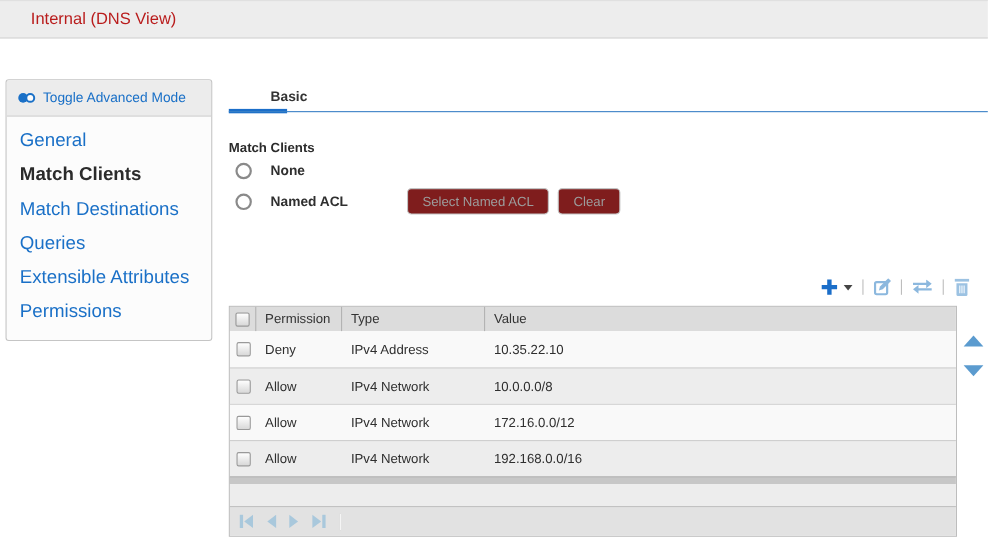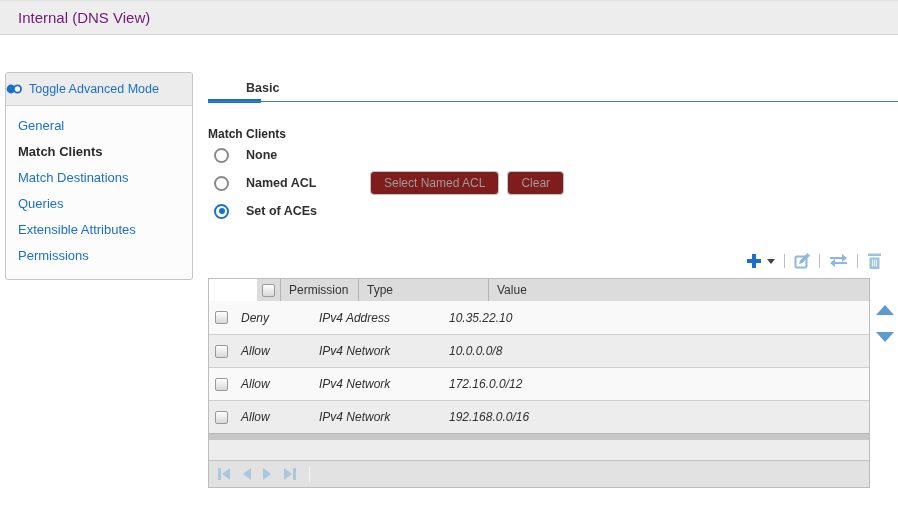--- a/index.html
+++ b/index.html
@@ -2,30 +2,30 @@
 <html><head>
 <meta charset="utf-8">
 <style>
   * { margin:0; padding:0; box-sizing:border-box; }
   html,body { width:898px; height:505px; background:#fff; font-family:"Liberation Sans", sans-serif; overflow:hidden; }
 
   
   .topbar { position:absolute; left:0; top:0; width:898px; height:35px;
             background:#ededed; border-top:1px solid #e0e0e0; border-bottom:1px solid #d4d4d4;
             display:flex; align-items:center; }
-  .topbar .title { margin-left:18px; font-size:15px; color:#701a75; }
+  .topbar .title { margin-left:28px; font-size:15px; color:#b91c1c; }
 
   
   .sidebar { position:absolute; left:5px; top:72px; width:188px;
              background:#fcfcfc; border:1px solid #c5c5c5; border-radius:3px; overflow:hidden; }
   .sidebar-header { height:33px; background:#ececec; border-bottom:1px solid #d2d2d2;
-                    display:flex; align-items:center; gap:6px; cursor:pointer; }
+                    display:flex; align-items:center; padding-left:10px; gap:6px; cursor:pointer; }
   .sidebar-header .lbl { font-size:12.5px; color:#1a70c7; }
   .sidebar-nav { padding:7px 0 10px 0; }
-  .nav-item { padding:5px 12px 6px 12px; font-size:13px; color:#1a70c7; cursor:pointer; }
+  .nav-item { padding:5px 12px 6px 12px; font-size:17px; color:#1a70c7; cursor:pointer; }
   .nav-item.active { color:#2b2b2b; font-weight:bold; cursor:default; }
 
   
   .content { position:absolute; left:208px; top:72px; width:690px; height:430px; }
 
   .tabbar { position:relative; height:33px; }
   .tab-label { position:absolute; left:38px; top:9px; font-size:12.5px; font-weight:bold; color:#333; }
   .tab-underline-thick { position:absolute; left:0; top:27px; width:53px; height:4px; background:#1b6ec9; }
   .tab-underline-thin { position:absolute; left:0; top:29px; width:690px; height:1px; background:#3a80c6; }
 
@@ -45,27 +45,27 @@
   
   .toolbar { position:absolute; left:0; top:178px; width:674px; height:22px;
              display:flex; align-items:center; justify-content:flex-end; gap:9px; }
   .tool { display:flex; align-items:center; cursor:pointer; }
   .tool-sep { width:1px; height:14px; background:#bdbdbd; }
   .caret-down { width:0; height:0; border-left:4px solid transparent; border-right:4px solid transparent;
                 border-top:5px solid #444; margin-left:5px; }
 
   
   .grid { position:absolute; left:0; top:206px; width:662px; border:1px solid #bdbdbd; background:#fff; }
-  .grid-header { height:22px; background:#dcdcdc; display:flex; align-items:center; font-size:12px; color:#333;margin-left:48px; }
+  .grid-header { height:22px; background:#dcdcdc; display:flex; align-items:center; font-size:12px; color:#333; }
   .gh-cell { height:100%; display:flex; align-items:center; border-right:1px solid #b3b3b3; padding-left:8px; }
   .gh-check { width:24px; flex:0 0 auto; justify-content:center; padding-left:0; }
   .gh-perm { width:78px; flex:0 0 auto; }
   .gh-type { width:130px; flex:0 0 auto; }
   .gh-value { flex:1; border-right:none; }
-  .grid-row { height:33px; display:flex; align-items:center; font-size:12px; color:#2f2f2f; border-top:1px solid #cfcfcf;font-style:italic; }
+  .grid-row { height:33px; display:flex; align-items:center; font-size:12px; color:#2f2f2f; border-top:1px solid #cfcfcf; }
   .grid-row.odd { background:#f9f9f9; }
   .grid-row.even { background:#ededed; }
   .gr-check { width:24px; flex:0 0 auto; display:flex; justify-content:center; }
   .gr-perm { width:78px; flex:0 0 auto; padding-left:8px; }
   .gr-type { width:130px; flex:0 0 auto; padding-left:8px; }
   .gr-value { flex:1; padding-left:8px; }
   .checkbox { width:13px; height:13px; border:1px solid #999; border-radius:2px;
               background:linear-gradient(#fefefe,#d8d8d8); cursor:pointer; }
   .hscroll { height:7px; background:#c7c7c7; border-top:1px solid #b5b5b5; cursor:pointer; }
   .grid-filler { height:20px; background:#ededed; }
@@ -123,24 +123,20 @@
       <span class="radio-label">None</span>
     </div>
     <div class="radio-row">
       <span class="radio"></span>
       <span class="radio-label">Named ACL</span>
       <span class="acl-buttons">
         <button class="btn">Select Named ACL</button>
         <button class="btn">Clear</button>
       </span>
     </div>
-    <div class="radio-row">
-      <span class="radio checked"></span>
-      <span class="radio-label">Set of ACEs</span>
-    </div>
   </div>
 
   <div class="toolbar">
     <span class="tool">
       <span style="display:flex;">
         <svg width="16" height="16" viewBox="0 0 16 16">
             <path d="M6 1h4v5h5v4h-5v5H6v-5H1V6h5z" fill="#1b6ec9"></path>
           </svg>
       </span>
       <span class="caret-down"></span>

